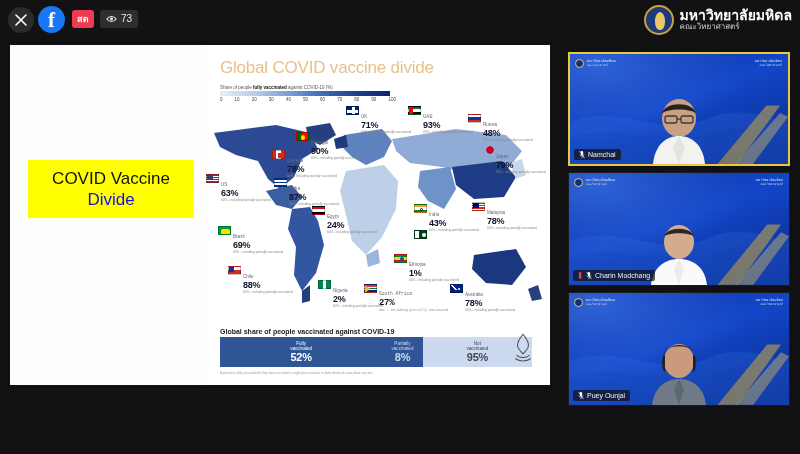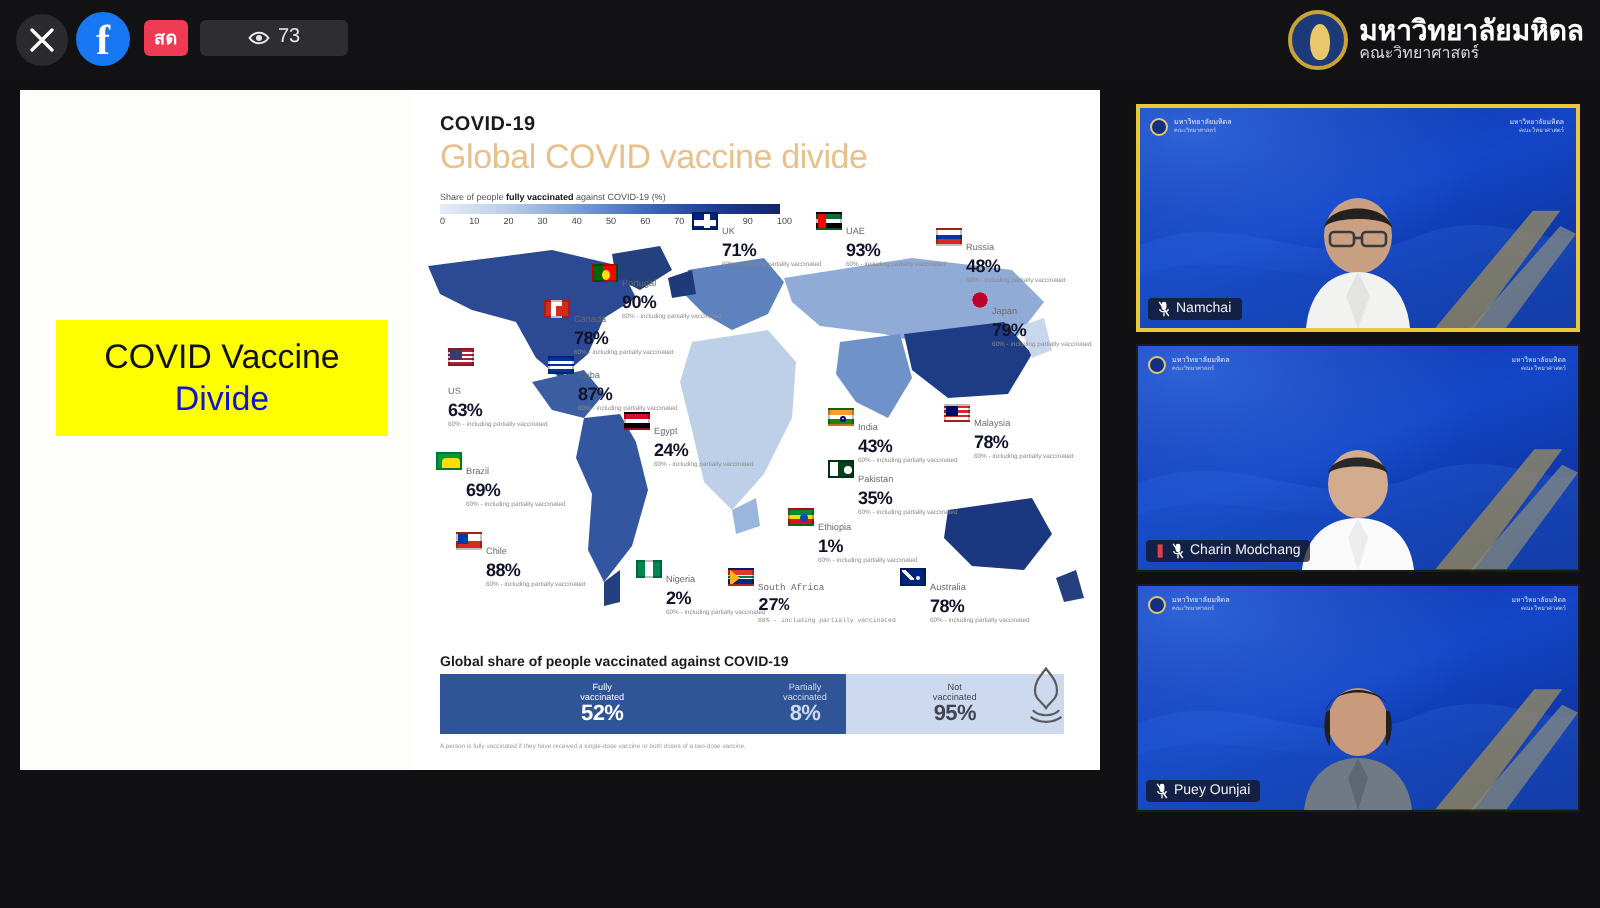--- a/index.html
+++ b/index.html
@@ -11,21 +11,21 @@
   
   .topbar { position:absolute; left:0; top:0; width:800px; height:40px; background:#121214; z-index:30; }
   .close-btn { position:absolute; left:8px; top:7px; width:26px; height:26px; border-radius:50%; background:#2b2b2e; }
   .close-btn svg { position:absolute; left:7px; top:7px; }
   .fb-badge { position:absolute; left:38px; top:6px; width:27px; height:27px; border-radius:50%;
               background:#1877F2; color:#fff; font-size:21px; font-weight:bold; font-family:"Liberation Serif", serif;
               text-align:center; line-height:29px; }
   .live-badge { position:absolute; left:72px; top:10px; height:18px; background:#ee3a52; border-radius:3px;
                 color:#fff; font-size:9px; font-weight:bold; padding:0 5px; line-height:18px; letter-spacing:.3px; }
   .viewers { position:absolute; left:100px; top:10px; height:18px; background:#2e2e31; border-radius:3px;
-             color:#e9e9ea; font-size:10px; padding:0 24px; line-height:18px; display:flex; align-items:center; gap:4px; }
+             color:#e9e9ea; font-size:10px; padding:0 6px; line-height:18px; display:flex; align-items:center; gap:4px; }
   .viewers-count { font-size:10px; }
 
   
   .uni { position:absolute; right:8px; top:3px; height:34px; display:flex; align-items:center; gap:6px; }
   .uni-seal { width:30px; height:30px; border-radius:50%; background:#1c3a7a;
               border:2px solid #c8a437; position:relative; }
   .uni-seal:after { content:""; position:absolute; left:9px; top:5px; width:10px; height:18px;
                     background:#e8c86a; border-radius:50% 50% 45% 45%; }
   .uni-text { line-height:1.05; }
   .uni-name { color:#fff; font-size:14px; font-weight:bold; }
@@ -137,21 +137,20 @@
 
   <div class="stage">
     <div class="slide">
 
       <div class="annot">
         <div class="annot-l1">COVID Vaccine</div>
         <div class="annot-l2">Divide</div>
       </div>
 
       <div class="info">
-        <div class="ig-kicker">COVID-19</div>
         <div class="ig-title">Global COVID vaccine divide</div>
         <div class="ig-legend-label"><span>Share of people </span><b>fully vaccinated</b><span> against COVID-19 (%)</span></div>
         <div class="scalebar"></div>
         <div class="scalenums">
           <span>0</span>
           <span>10</span>
           <span>20</span>
           <span>30</span>
           <span>40</span>
           <span>50</span>
@@ -180,21 +179,21 @@
 
             <path d="M186 34 L250 24 L300 30 L316 46 L302 64 L268 70 L236 62 L204 58 L190 46 Z" fill="#8fabd6"></path>
             <path d="M246 62 L296 56 L310 72 L298 92 L268 94 L250 80 Z" fill="#1e3b86"></path>
             <path d="M214 66 L244 62 L250 84 L238 104 L222 96 L212 82 Z" fill="#6f93c8"></path>
             <path d="M304 58 L316 54 L320 70 L310 74 Z" fill="#c9d7ec"></path>
 
             <path d="M268 150 L310 144 L320 162 L306 180 L280 178 L266 164 Z" fill="#1b3780"></path>
             <path d="M322 184 L332 180 L336 194 L326 196 Z" fill="#24407f"></path>
           </svg>
 
-          <div class="clabel" style="left:18px;  top:68px;flex-direction:column;">
+          <div class="clabel" style="left:0;  top:68px;">
             <span class="cflag" style="background:linear-gradient(#b22234 0 14%,#fff 14% 28%,#b22234 28% 42%,#fff 42% 56%,#b22234 56% 70%,#fff 70% 85%,#b22234 85% 100%);">
                 <i style="position:absolute;left:0;top:0;width:6px;height:5px;background:#3c3b6e;"></i>
               </span>
             <span class="ctext"><span class="cname">US</span><span class="cpct" style="display:block"><span>63</span>%</span><span class="cnote" style="display:block">60% - including partially vaccinated</span></span>
           </div>
 
           <div class="clabel" style="left:66px; top:44px;">
             <span class="cflag" style="background:linear-gradient(90deg,#d52b1e 0 25%,#fff 25% 75%,#d52b1e 75% 100%);">
                 <i style="position:absolute;left:5px;top:2px;width:3px;height:5px;background:#d52b1e;"></i>
               </span>
@@ -267,21 +266,20 @@
                 <i style="position:absolute;left:5px;top:3px;width:3px;height:3px;border-radius:50%;border:.6px solid #000080;"></i>
               </span>
             <span class="ctext"><span class="cname">India</span><span class="cpct" style="display:block"><span>43</span>%</span><span class="cnote" style="display:block">60% - including partially vaccinated</span></span>
           </div>
 
           <div class="clabel" style="left:208px; top:124px;">
             <span class="cflag" style="background:#01411c;">
                 <i style="position:absolute;left:0;top:0;width:3.5px;height:9px;background:#fff;"></i>
                 <i style="position:absolute;left:7px;top:2px;width:4px;height:4px;border-radius:50%;background:#fff;"></i>
               </span>
-            <span class="ctext"><span class="cname">Pakistan</span><span class="cpct" style="display:block"><span>35</span>%</span><span class="cnote" style="display:block">60% - including partially vaccinated</span></span>
           </div>
 
           <div class="clabel" style="left:106px; top:100px;">
             <span class="cflag" style="background:linear-gradient(#ce1126 0 33%,#fff 33% 66%,#000 66% 100%);"></span>
             <span class="ctext"><span class="cname">Egypt</span><span class="cpct" style="display:block"><span>24</span>%</span><span class="cnote" style="display:block">60% - including partially vaccinated</span></span>
           </div>
 
           <div class="clabel" style="left:188px; top:148px;">
             <span class="cflag" style="background:linear-gradient(#078930 0 33%,#fcdd09 33% 66%,#da121a 66% 100%);">
                 <i style="position:absolute;left:4.5px;top:2px;width:4px;height:4px;border-radius:50%;background:#0f47af;"></i>

